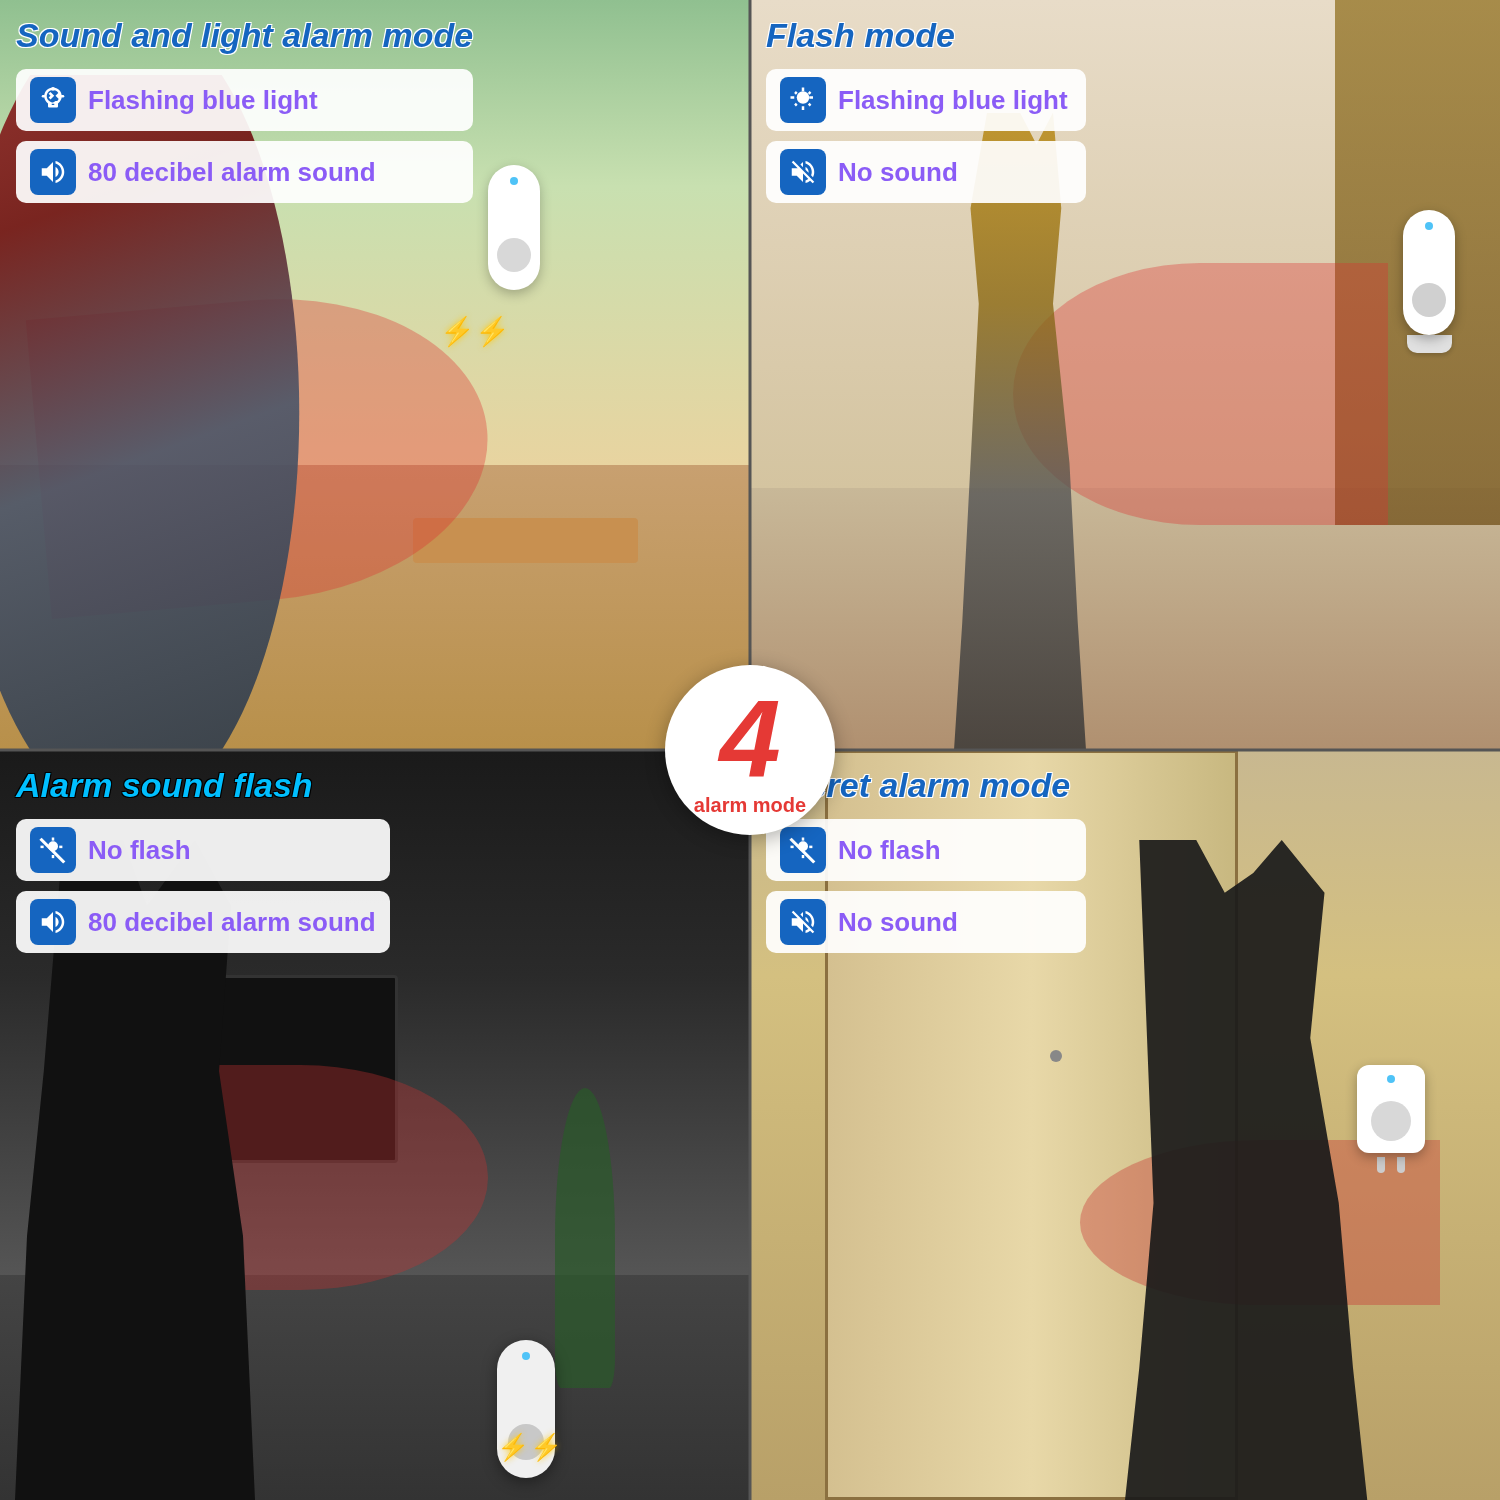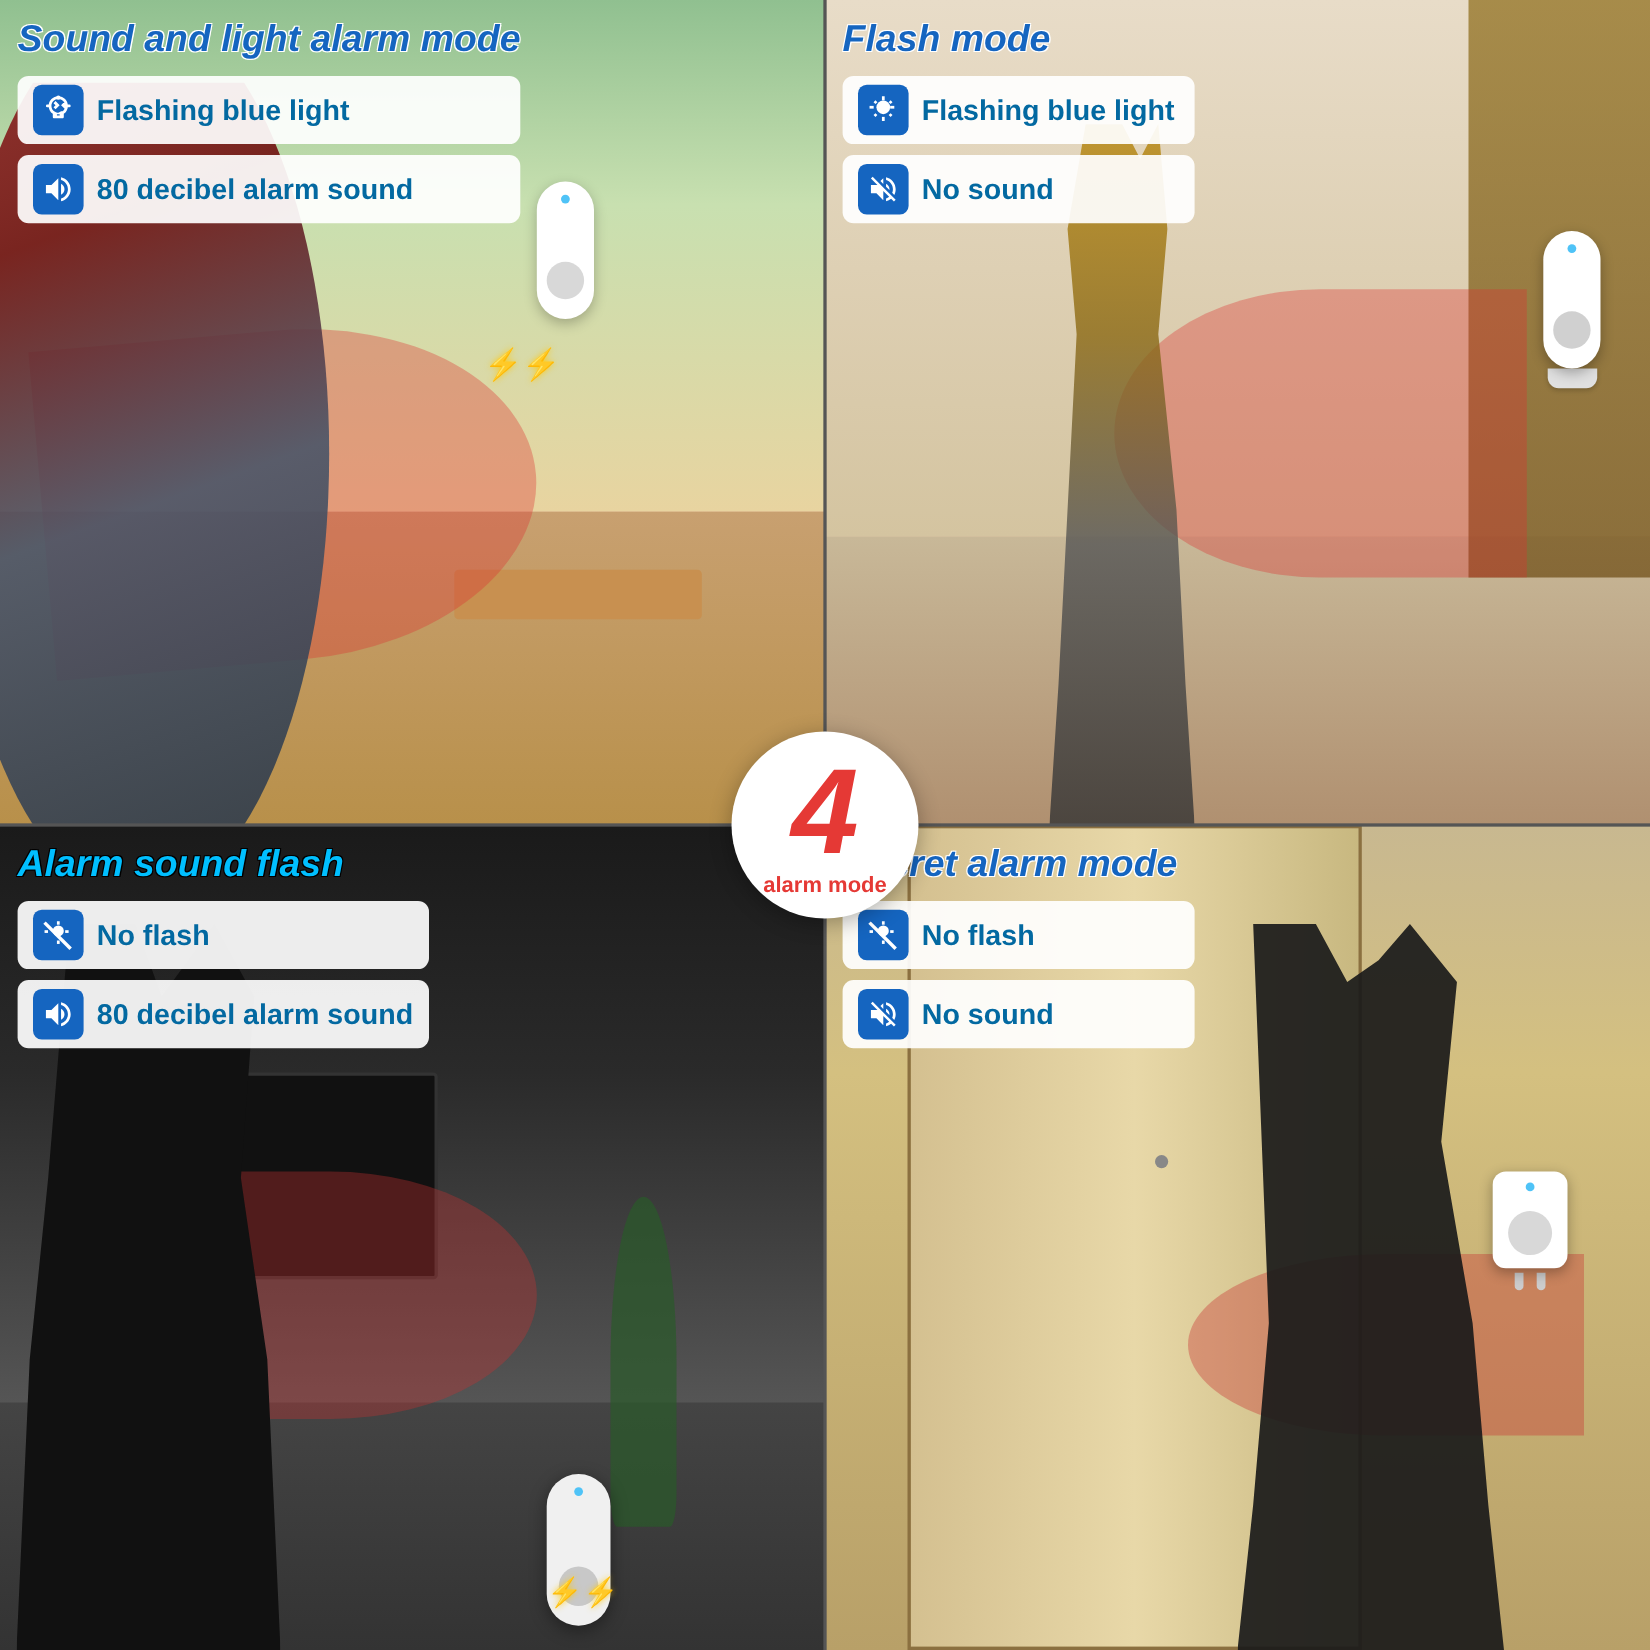--- a/index.html
+++ b/index.html
@@ -149,21 +149,21 @@
       flex-shrink: 0;
     }
     .feature-icon-box svg {
       width: 30px;
       height: 30px;
       fill: white;
     }
     .feature-text {
       font-size: 26px;
       font-weight: 700;
-      color: #0369a1;
+      color: #8b5cf6;
     }
 
     
     .center-circle {
       position: absolute;
       top: 50%;
       left: 50%;
       transform: translate(-50%, -50%);
       width: 170px;
       height: 170px;

